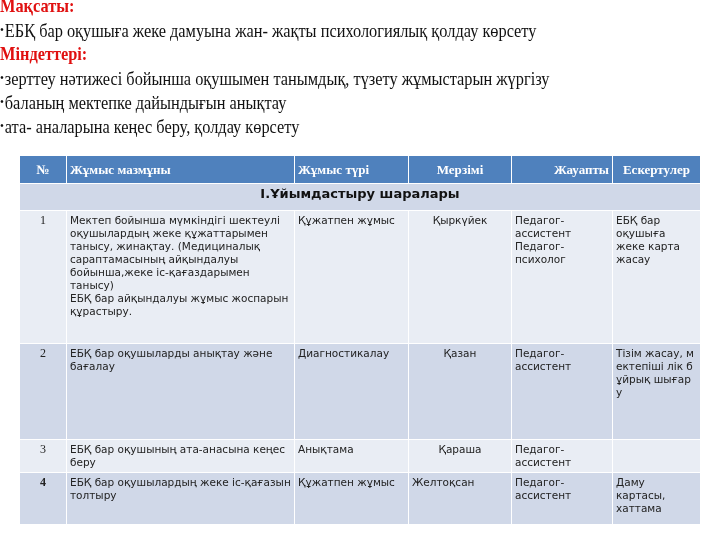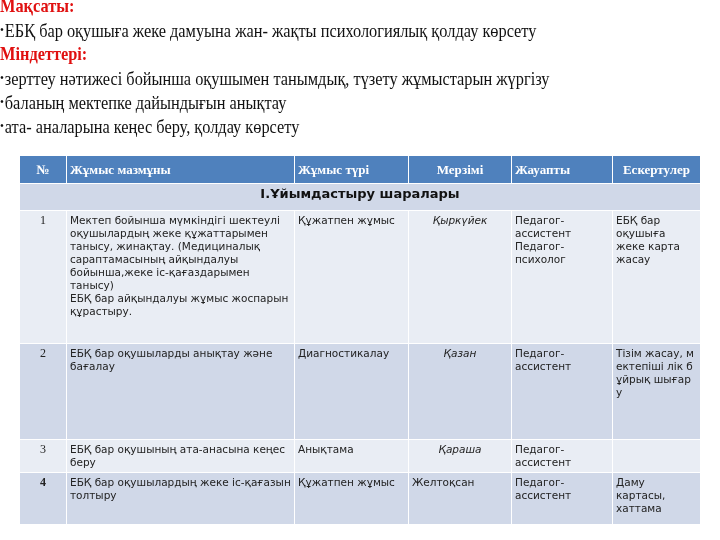--- a/index.html
+++ b/index.html
@@ -28,21 +28,21 @@
     white-space:nowrap;
   }
   .section-row td {
     background:#d0d8e8; text-align:center; font-weight:bold;
     font-family:"DejaVu Sans", sans-serif; font-size:13px; height:20px; vertical-align:middle; color:#111;
   }
   .row-odd td { background:#e9edf4; }
   .row-even td { background:#d0d8e8; }
   td.num { text-align:center; font-family:"Liberation Serif", serif; font-size:12px; }
   td.num.bold { font-weight:bold; }
-  td.center { text-align:center;font-style:italic; }
+  td.center { text-align:center; }
 </style>
 </head>
 <body>
 
 <div class="intro">
   <div class="line heading">Мақсаты:</div>
   <div class="line bullet"><span class="dot">•</span><span>ЕБҚ бар оқушыға жеке дамуына жан- жақты психологиялық қолдау көрсету</span></div>
   <div class="line heading">Міндеттері:</div>
   <div class="line bullet"><span class="dot">•</span><span>зерттеу нәтижесі бойынша оқушымен танымдық, түзету жұмыстарын жүргізу</span></div>
   <div class="line bullet"><span class="dot">•</span><span>баланың мектепке дайындығын анықтау</span></div>
@@ -57,21 +57,21 @@
       <col style="width:103px">
       <col style="width:101px">
       <col style="width:88px">
   </colgroup>
   <thead>
     <tr>
       <th style="text-align:center">№</th>
       <th style="text-align:left">Жұмыс мазмұны</th>
       <th style="text-align:left">Жұмыс түрі</th>
       <th style="text-align:center">Мерзімі</th>
-      <th style="text-align:left">Жауапты</th>
+      <th style="text-align:right">Жауапты</th>
       <th style="text-align:center">Ескертулер</th>
     </tr>
   </thead>
   <tbody>
     <tr class="section-row">
       <td colspan="6">І.Ұйымдастыру шаралары</td>
     </tr>
 
     <tr class="row-odd" style="height:133px">
       <td class="num">1</td>

